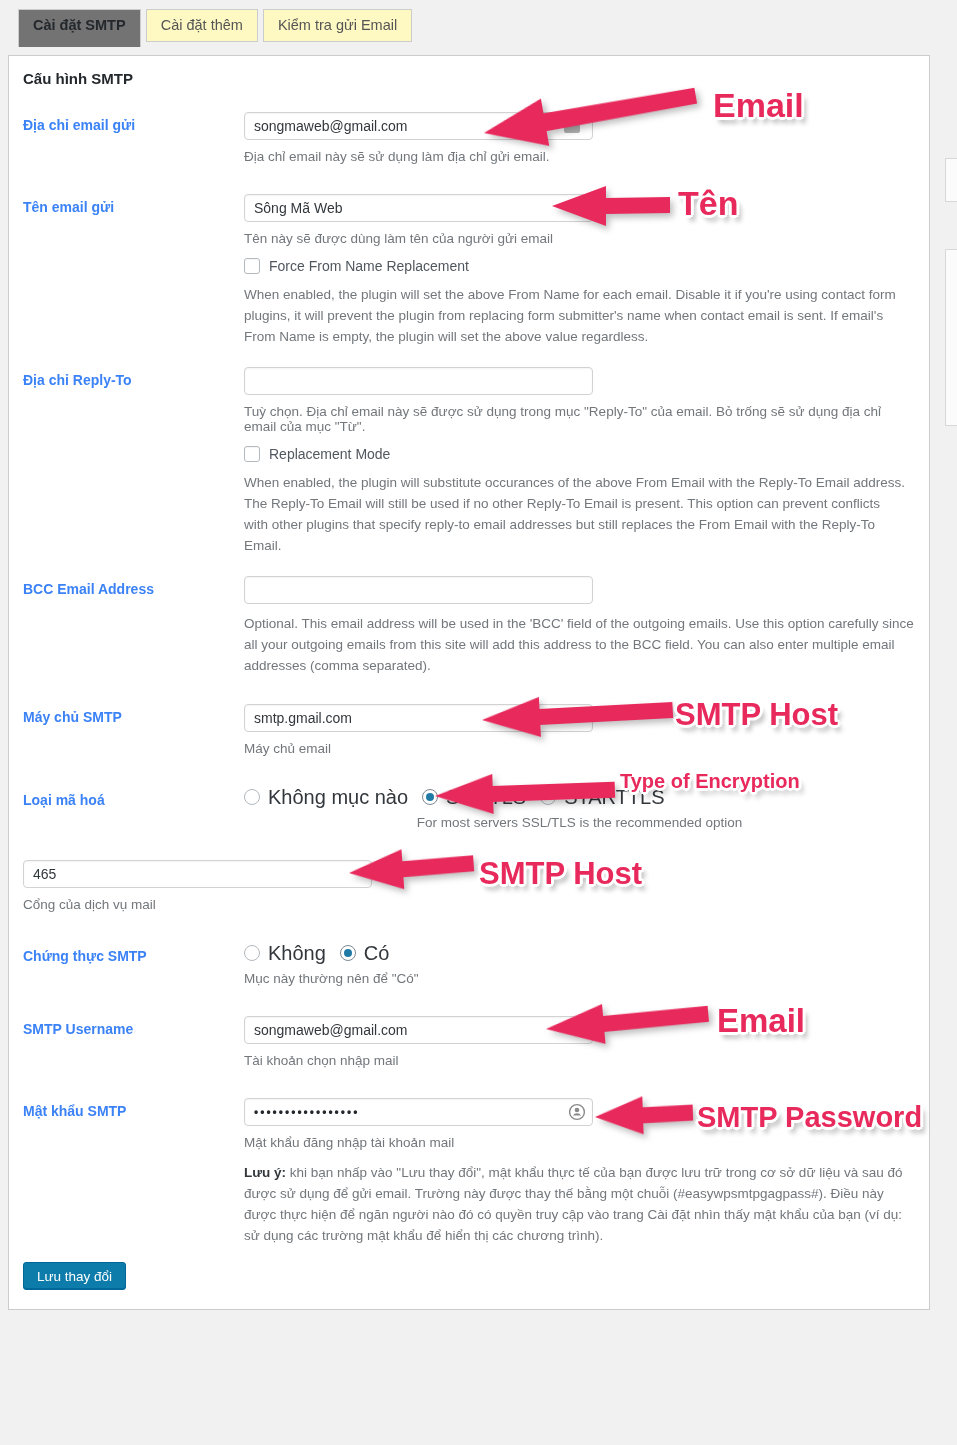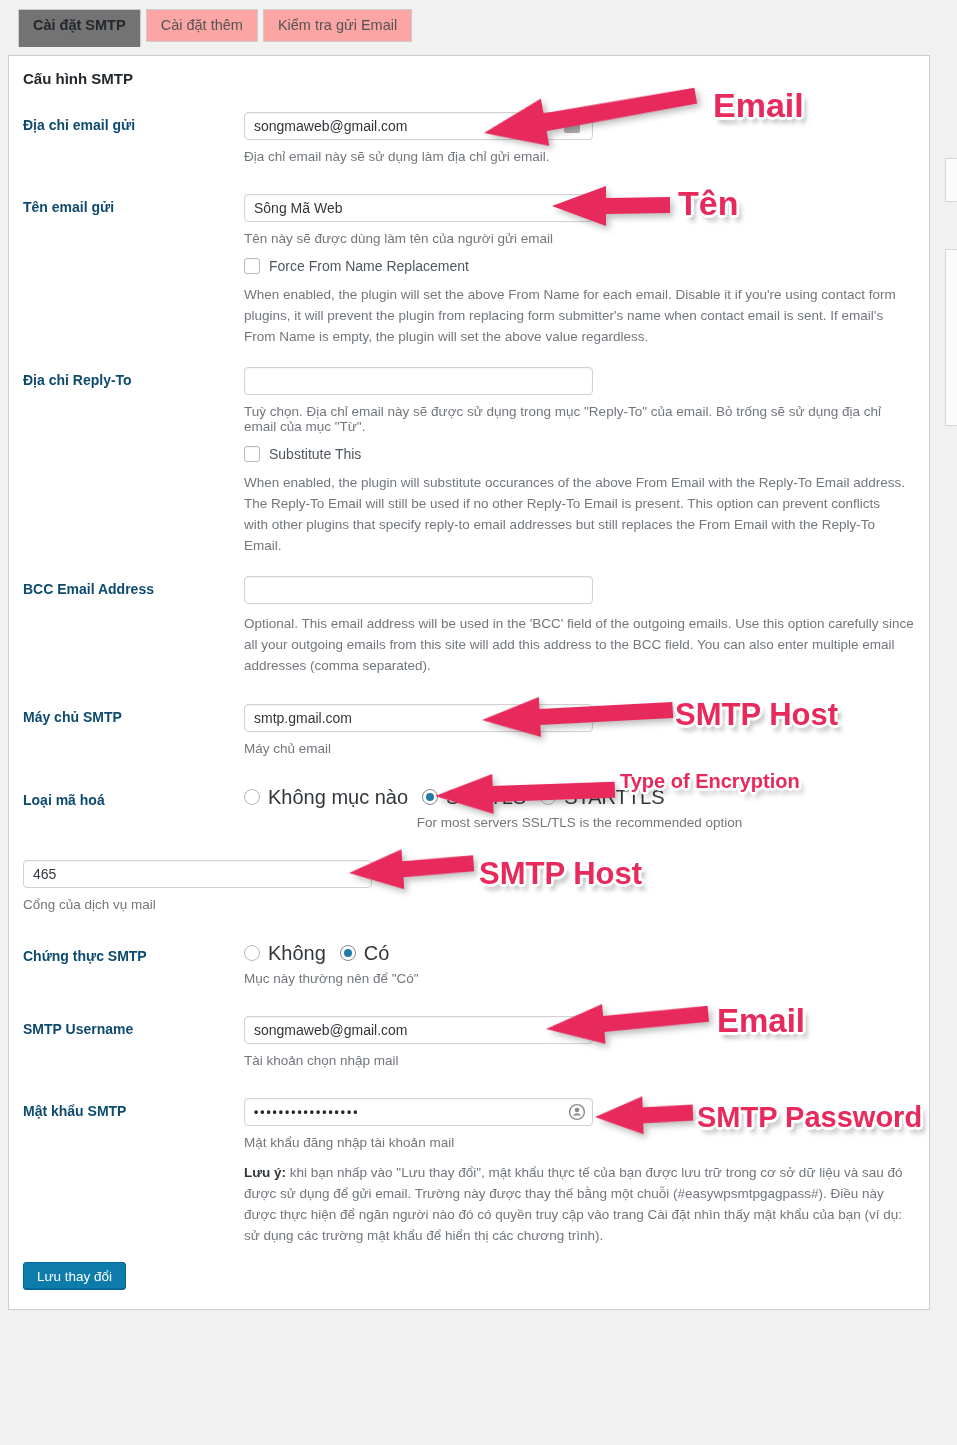--- a/index.html
+++ b/index.html
@@ -7,37 +7,37 @@
   body {
     background:#f1f1f1;
     font-family:"Liberation Sans", sans-serif;
     color:#444;
     position:relative;
     overflow:hidden;
   }
   
   .tabs { display:flex; align-items:flex-start; padding:9px 0 0 18px; height:47px; }
   .tab {
-    background:#fca5a5; border:1px solid #ccc; border-bottom-color:#ccc;
+    background:#fef9c3; border:1px solid #ccc; border-bottom-color:#ccc;
     padding:7px 14px; font-size:14.5px; color:#555; height:33px;
     margin-right:5px; cursor:pointer; white-space:nowrap;
   }
   .tab.active {
     background:#737373; color:#23282d; font-weight:700; height:38px; border-bottom:none;
   }
   
   .panel {
     margin:8px 27px 0 8px; width:922px; background:#fff;
     border:1px solid #ccc; padding:14px 14px 19px 14px; position:relative;
   }
   .panel-heading { font-size:15px; font-weight:700; color:#23282d; }
   .intro { margin-top:21px; font-size:13.5px; line-height:21px; color:#444; max-width:892px; }
   
   .row { display:flex; }
-  .row-label { width:221px; flex:none; font-size:14px; font-weight:700; color:#0c4a6e; padding-top:5px; }
+  .row-label { width:221px; flex:none; font-size:14px; font-weight:700; color:#3b82f6; padding-top:5px; }
   .row-controls { width:672px; position:relative; }
   .text-input {
     width:349px; height:28px; border:1px solid #d2d2d2; border-radius:4px;
     padding:0 9px; font-size:14px; color:#32373c; background:#fff;
     font-family:"Liberation Sans", sans-serif;
     box-shadow:inset 0 1px 2px rgba(0,0,0,.05); outline:none; position:relative; z-index:1;
   }
   .text-input.pw { font-size:12px; font-weight:700; letter-spacing:2px; color:#23282d; padding-right:34px; }
   .help { margin-top:9px; font-size:13.5px; color:#72777c; }
   .desc { margin-top:10px; font-size:13.5px; line-height:21px; color:#72777c; }
@@ -134,21 +134,21 @@
   </div>
 
   
   <div class="row r3">
     <div class="row-label">Địa chỉ Reply-To</div>
     <div class="row-controls">
       <input type="text" class="text-input" value="" style="">
       <p class="help" style="max-width:660px;">Tuỳ chọn. Địa chỉ email này sẽ được sử dụng trong mục "Reply-To" của email. Bỏ trống sẽ sử dụng địa chỉ email của mục "Từ".</p>
       <div class="cb-line">
         <span class="checkbox"></span>
-        <span class="cb-label">Substitute This</span>
+        <span class="cb-label">Replacement Mode</span>
       </div>
       <p class="desc" style="max-width:662px;">When enabled, the plugin will substitute occurances of the above From Email with the Reply-To Email address. The Reply-To Email will still be used if no other Reply-To Email is present. This option can prevent conflicts with other plugins that specify reply-to email addresses but still replaces the From Email with the Reply-To Email.</p>
     </div>
   </div>
 
   
   <div class="row r4">
     <div class="row-label">BCC Email Address</div>
     <div class="row-controls">
       <input type="text" class="text-input" value="" style="">

